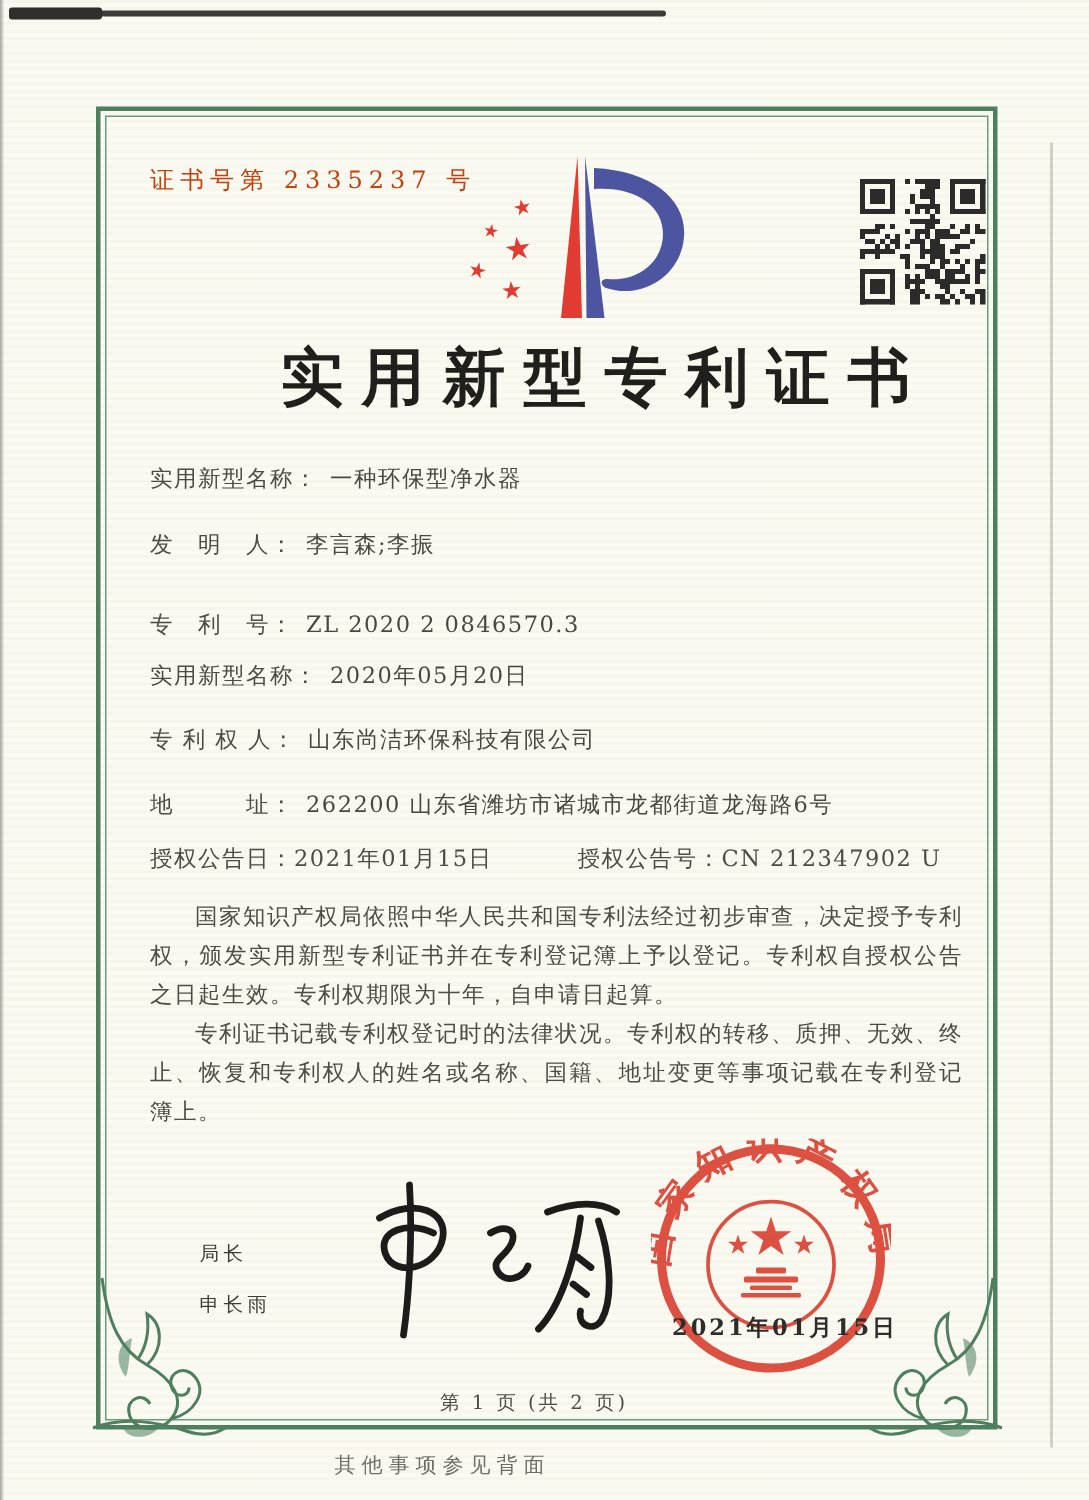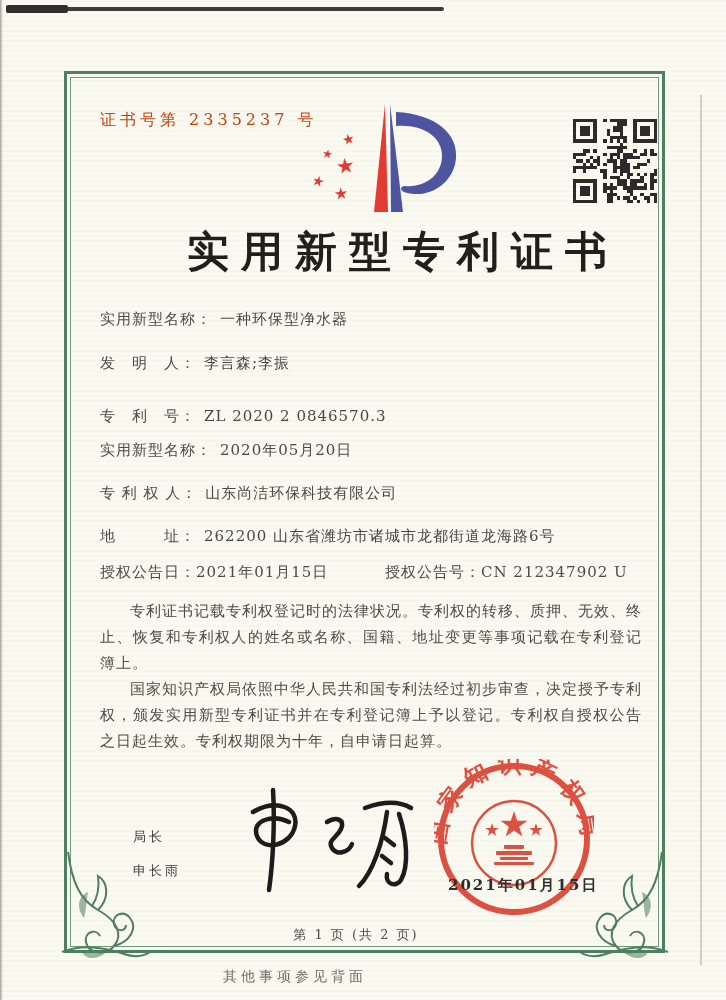--- a/index.html
+++ b/index.html
@@ -318,22 +318,22 @@
     <div class="field-row" style="top:174px;"><span class="lab">专 利 权 人：</span><span class="val">山东尚洁环保科技有限公司</span></div>
     <div class="field-row" style="top:217px;"><span class="lab">地　　　址：</span><span class="val">262200 山东省潍坊市诸城市龙都街道龙海路6号</span></div>
   </div>
 
   <div class="grant-row">
     <span>授权公告日：</span><span class="val">2021年01月15日</span>
     <span class="grant-right"><span>授权公告号：</span><span>CN 212347902 U</span></span>
   </div>
 
   <div class="body-text">
+    <p>国家知识产权局依照中华人民共和国专利法经过初步审查，决定授予专利权，颁发实用新型专利证书并在专利登记簿上予以登记。专利权自授权公告之日起生效。专利权期限为十年，自申请日起算。</p>
     <p>专利证书记载专利权登记时的法律状况。专利权的转移、质押、无效、终止、恢复和专利权人的姓名或名称、国籍、地址变更等事项记载在专利登记簿上。</p>
-    <p>国家知识产权局依照中华人民共和国专利法经过初步审查，决定授予专利权，颁发实用新型专利证书并在专利登记簿上予以登记。专利权自授权公告之日起生效。专利权期限为十年，自申请日起算。</p>
   </div>
 
   <div class="director">
     <div>局长</div>
     <div>申长雨</div>
   </div>
 
   <svg class="signature" viewBox="0 0 200 115">
     <path d="M38,30 C62,16 84,26 80,44 C76,64 48,70 42,54 C36,38 58,32 74,40"></path>
     <path d="M58,8 C60,40 58,80 54,108"></path>

